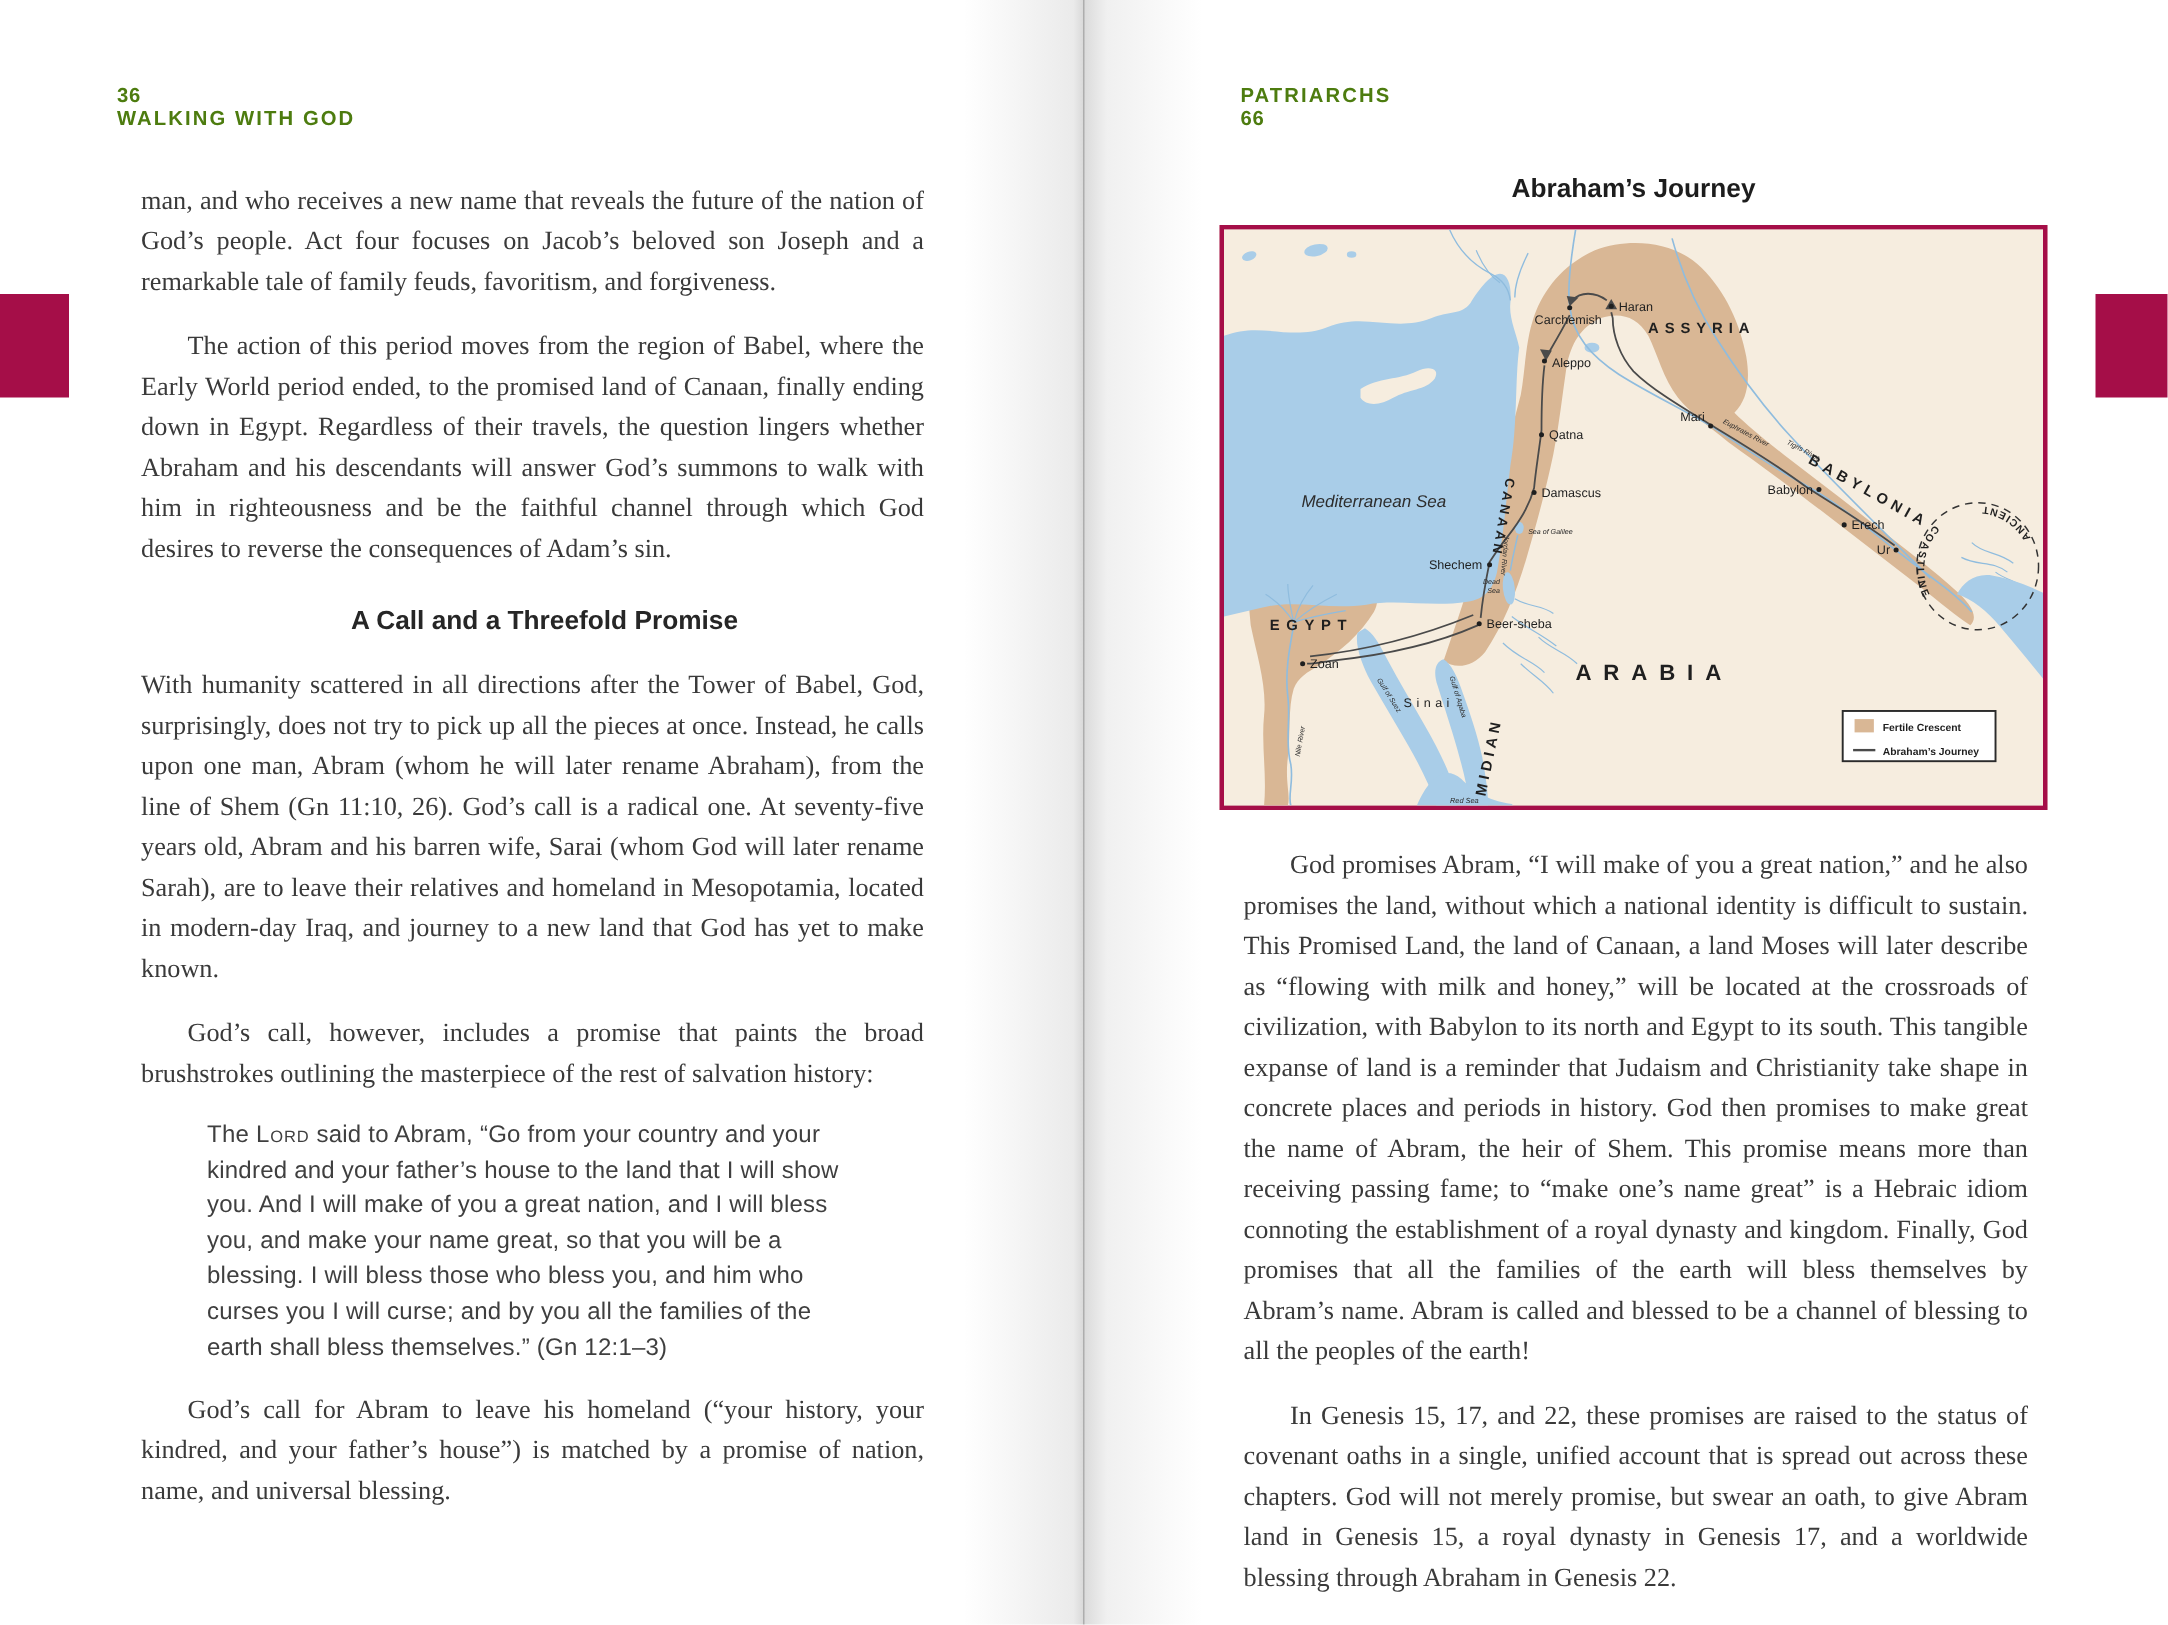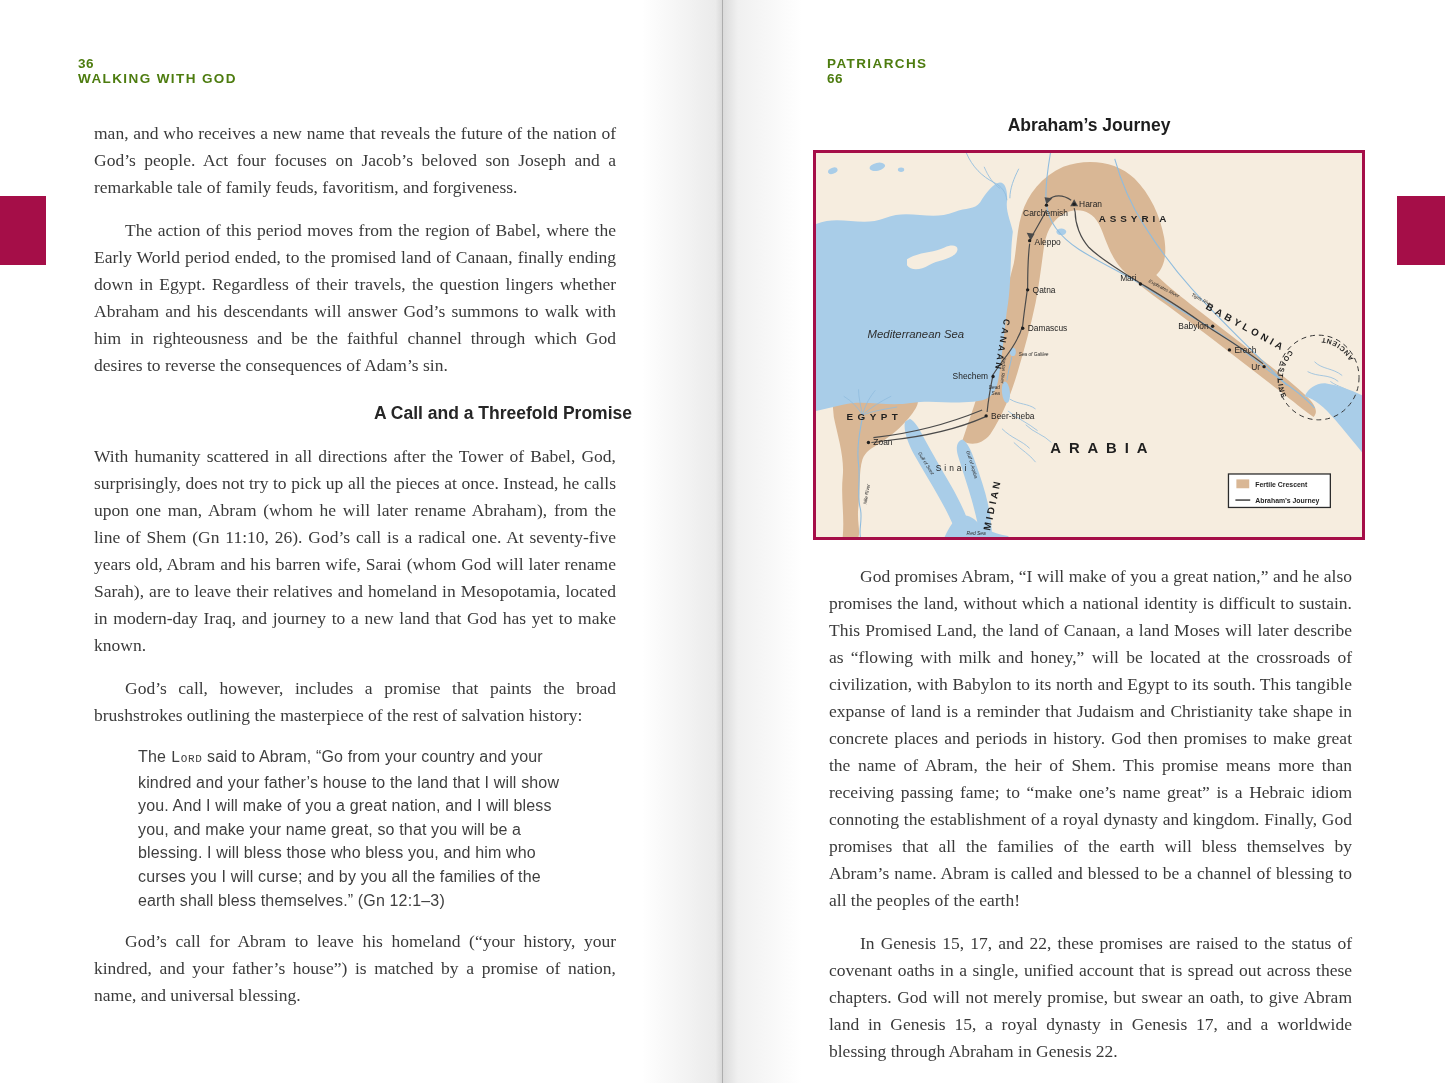--- a/index.html
+++ b/index.html
@@ -41,24 +41,24 @@
     font-size:17.5px;line-height:27px;text-align:justify;color:var(--ink);}
   .body-left{top:104px;}
   .body-right{top:547px;}
   .bodytext p{margin:16px;}
   .bodytext p.ind{text-indent:31px;}
 
   h2.section{font-family:"Liberation Sans", sans-serif;font-size:23px;font-weight:600;
     color:var(--head-ink);margin:15px 0 0 0;padding-bottom:9px;line-height:1.25;
     border-bottom:3.5px solid var(--crimson);text-align:left;letter-spacing:0.2px;}
   h3.subsection{font-family:"Liberation Sans", sans-serif;font-size:17.5px;font-weight:700;
-    color:var(--head-ink);margin:21px 0 12px 16px;text-align:right;}
+    color:var(--head-ink);margin:21px 0 12px 16px;text-align:center;}
   blockquote{margin:7px 60px;font-family:"Liberation Sans", sans-serif;
     font-size:16px;line-height:23.6px;color:#3f3f3f;text-align:left;letter-spacing:0.15px;}
-  .lord{font-variant:small-caps;letter-spacing:0.6px;font-family:Liberation Mono, monospace;}
+  .lord{font-variant:small-caps;letter-spacing:0.6px;}
 
   
   .map-title{position:absolute;top:115px;left:0;width:552px;text-align:center;
     font-family:"Liberation Sans", sans-serif;font-size:17.5px;font-weight:700;color:#1d1d1d;}
   .map-frame{position:absolute;top:150px;left:0;width:552px;height:390px;
     border:3px solid var(--crimson);background:var(--land);}
   .map-frame svg{display:block;width:546px;height:384px;}
 
   svg text{font-family:"Liberation Sans", sans-serif;fill:#1f1f1f;}
   .city-label{font-size:8.5px;font-weight:500;}

